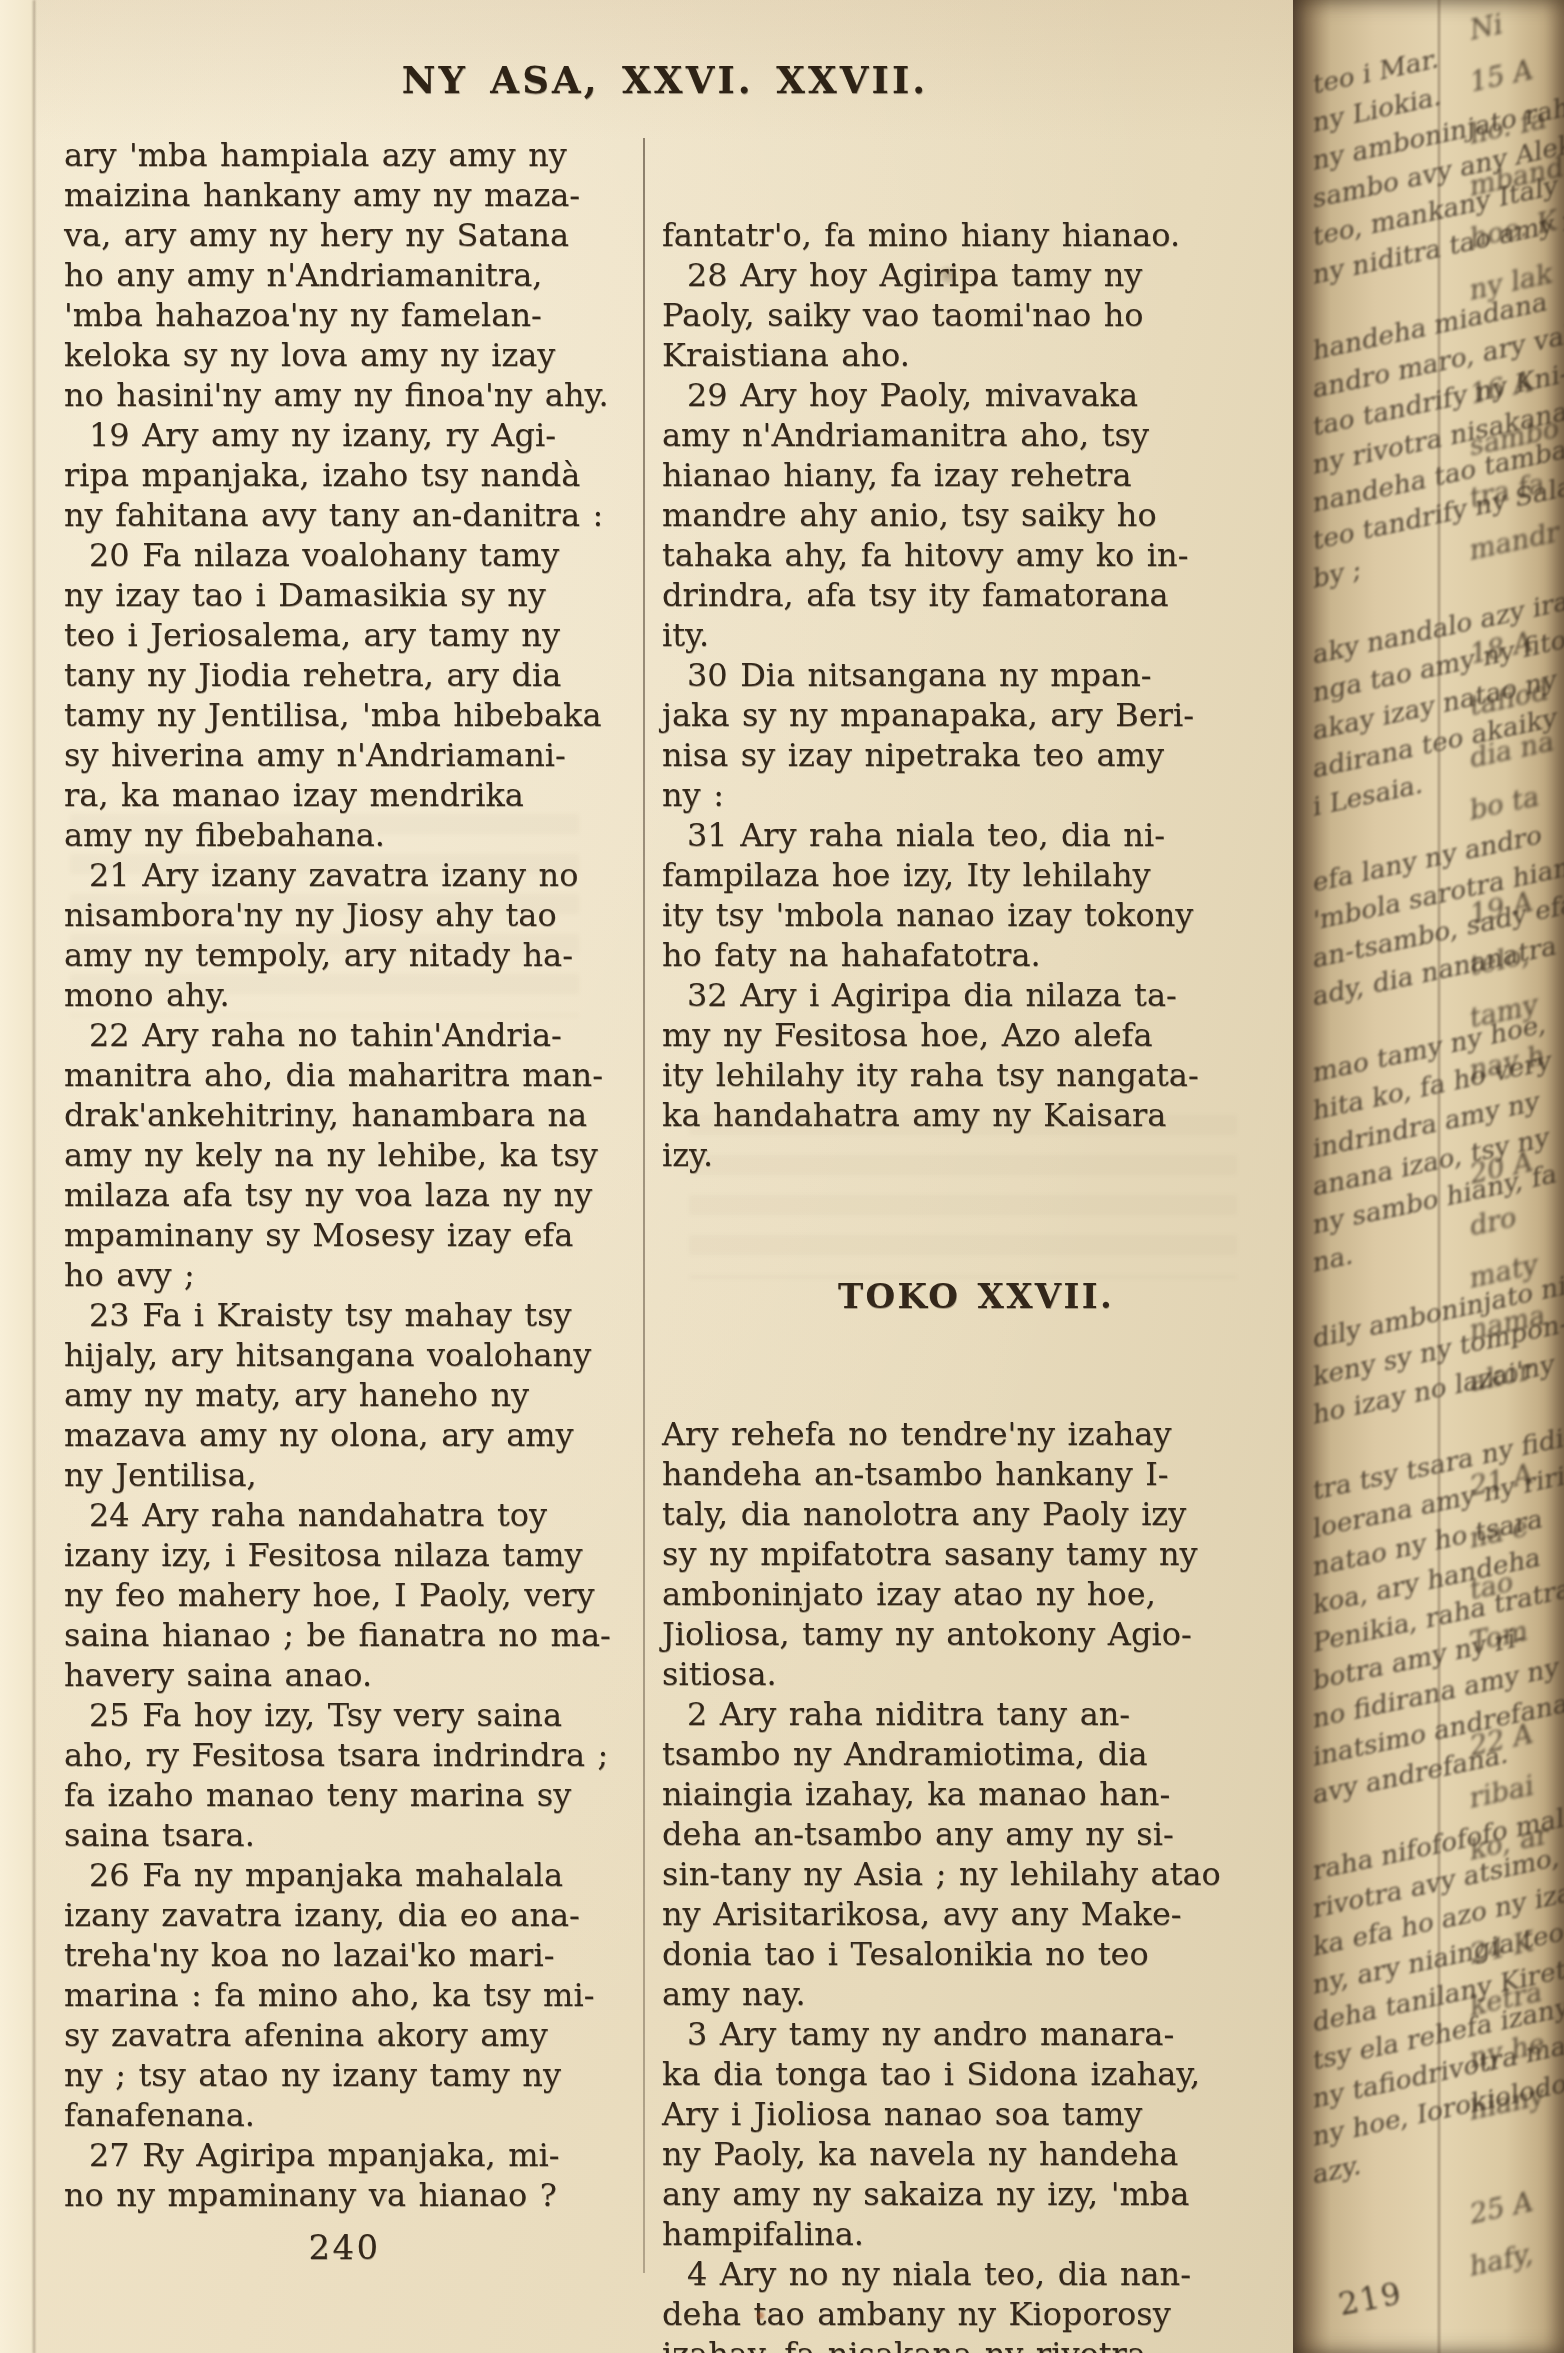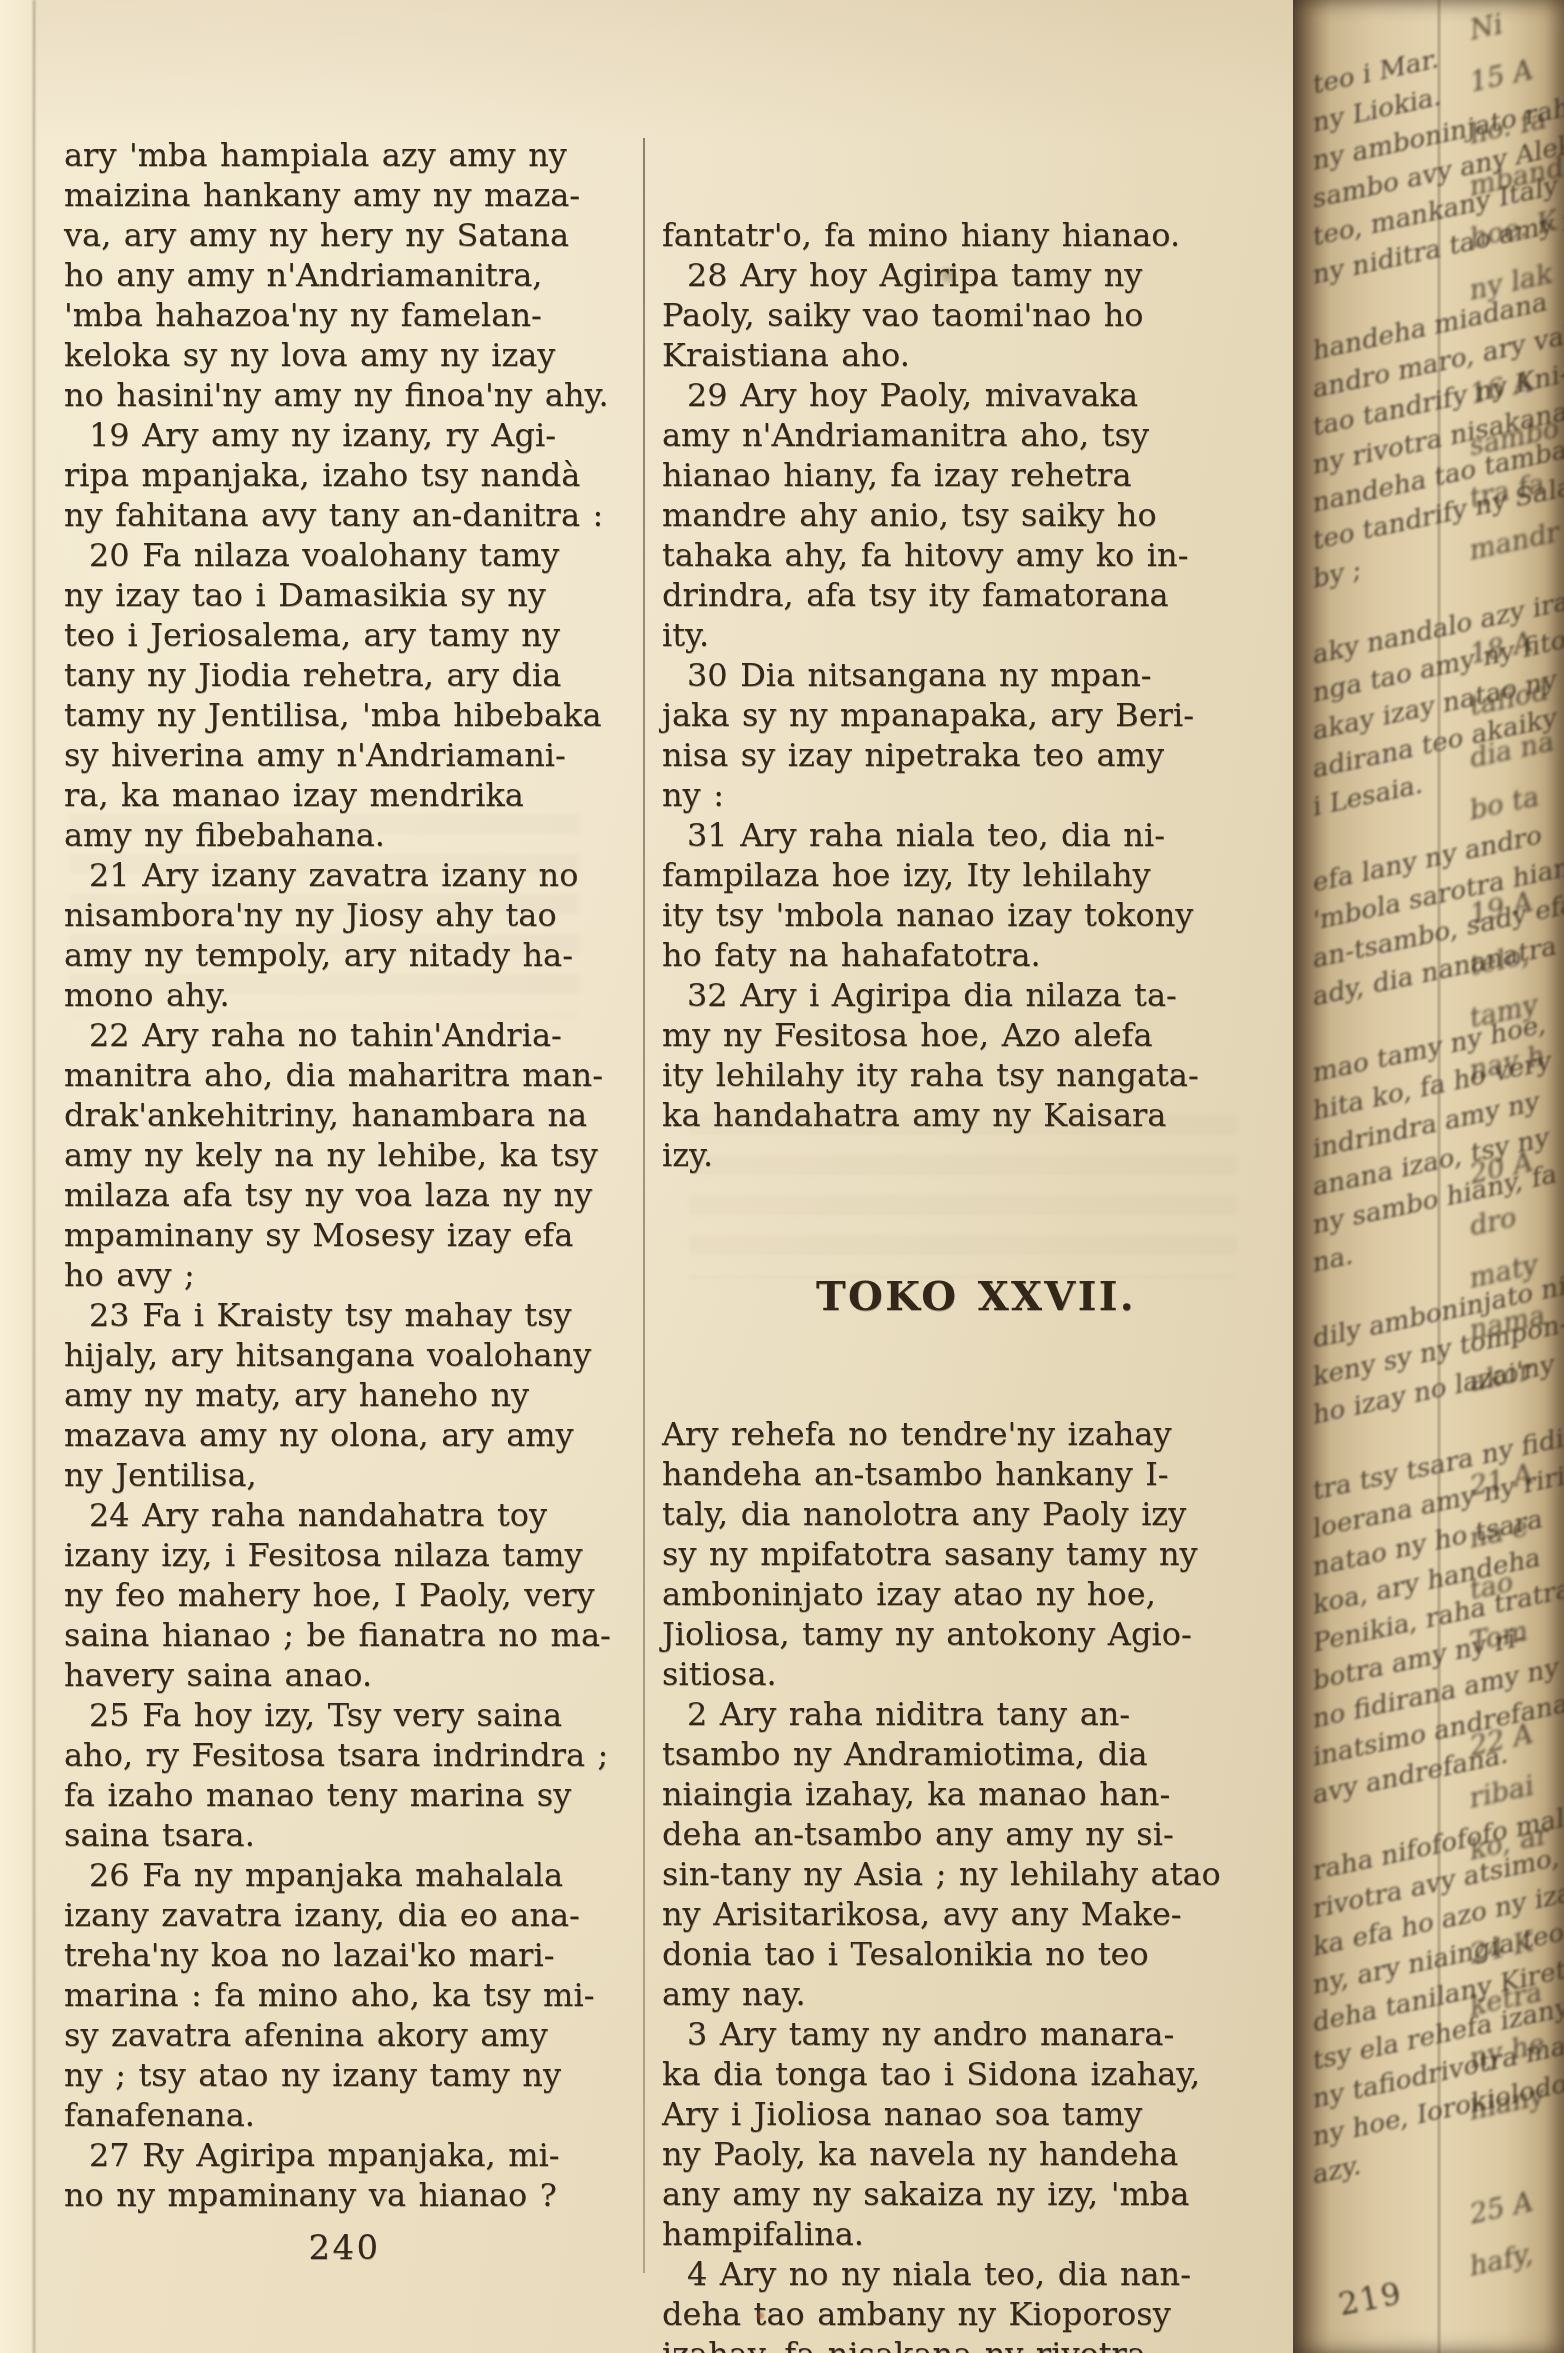--- a/index.html
+++ b/index.html
@@ -38,21 +38,21 @@
     white-space:pre-wrap;
     font-size:32px;line-height:40px;
     word-spacing:2.3px;
     color:#33271a;
     text-shadow:0.3px 0.5px 0.5px rgba(51,39,26,.35);
   }
   .col-left{left:38px;width:599px;margin-left:26px;}
   .col-right{left:662px;width:628px;}
   .chapter-heading{
     text-align:center;
-    font-size:40px;font-weight:bold;letter-spacing:2.3px;word-spacing:3.1px;
+    font-size:34px;font-weight:bold;letter-spacing:2.3px;word-spacing:3.1px;
     padding:21px 0 18px 0;
   }
   .column-divider{
     position:absolute;left:643px;top:138px;width:2.3px;height:2135px;
     background:linear-gradient(180deg,rgba(60,45,30,.55),rgba(60,45,30,.32));
     filter:blur(0.5px);
   }
   .page-number{
     position:absolute;left:45px;top:2227px;width:599px;
     text-align:center;font-size:34px;letter-spacing:2.3px;
@@ -113,20 +113,21 @@
 </style>
 </head>
 <body>
 
 <div class="photo">
 
   <div class="page-main">
     <div class="left-edge"></div>
     <div class="left-edge-line"></div>
 
+    <div class="page-header">NY ASA, XXVI. XXVII.</div>
 
     <div class="textcol col-left">ary 'mba hampiala azy amy ny
 maizina hankany amy ny maza-
 va, ary amy ny hery ny Satana
 ho any amy n'Andriamanitra,
 'mba hahazoa'ny ny famelan-
 keloka sy ny lova amy ny izay
 no hasini'ny amy ny finoa'ny ahy.
   19 Ary amy ny izany, ry Agi-
 ripa mpanjaka, izaho tsy nandà

